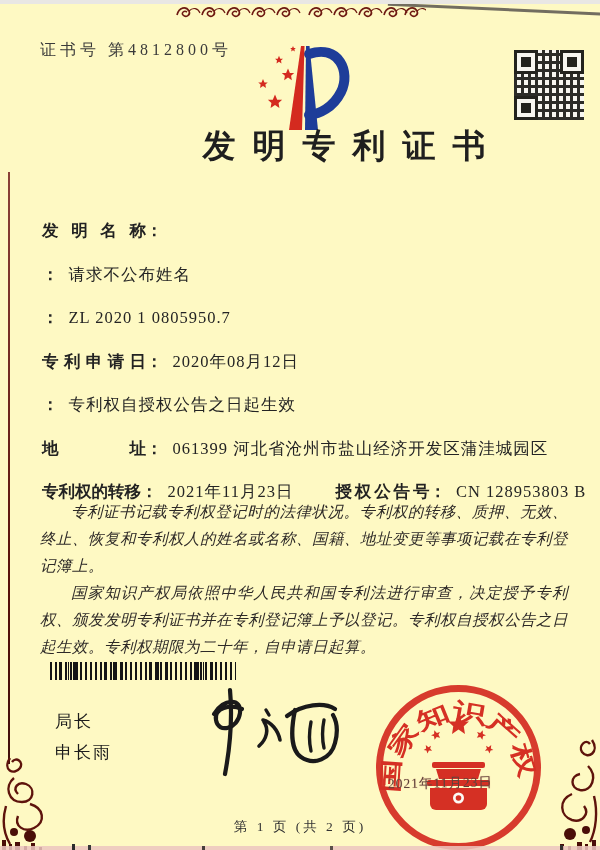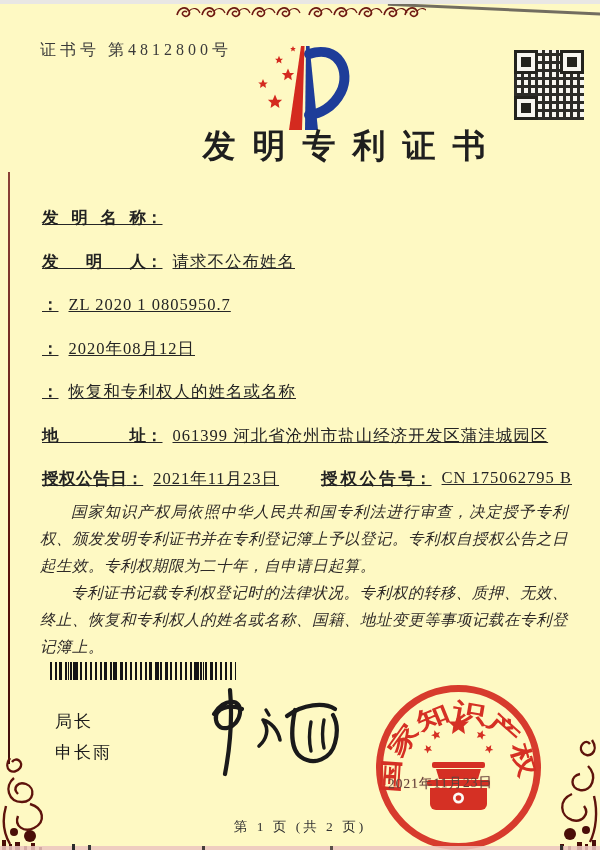--- a/index.html
+++ b/index.html
@@ -22,27 +22,27 @@
   .qr .finder{position:absolute;width:18px;height:18px;border:3px solid #111;background:#f7f6f4;}
   .qr .finder::after{content:"";position:absolute;left:4px;top:4px;width:10px;height:10px;background:#111;}
   .qr .f-tl{left:0;top:0;} .qr .f-tr{right:0;top:0;} .qr .f-bl{left:0;bottom:0;}
   .logo{left:243px;top:38px;width:120px;height:92px;}
 
   
   .title{left:0;top:120px;width:600px;text-align:center;
     font-size:33px;font-weight:bold;letter-spacing:17px;text-indent:17px;color:#1f1f1f;padding-left:44px;}
 
   
-  .fields{left:42px;top:203px;width:530px;text-decoration:underline;}
+  .fields{left:42px;top:216px;width:530px;}
   .frow{display:flex;align-items:baseline;height:43.5px;font-size:16.5px;}
   .flabel{display:inline-block;width:104px;text-align:justify;text-align-last:justify;
     font-weight:600;color:#222;white-space:nowrap;}
   .fcolon{font-weight:600;margin-right:10px;}
   .fvalue{letter-spacing:1px;font-weight:500;color:#242424;white-space:nowrap;}
-  .frow.pairs .pair2{margin-left:42px;display:flex;align-items:flex-start;}
+  .frow.pairs .pair2{margin-left:42px;display:flex;align-items:center;}
   .frow.pairs .pair2 .flabel{width:94px;}
 
   
   .body-text{left:40px;top:494px;width:528px;font-size:15.5px;line-height:27px;
     color:#2e2a28;text-align:justify;letter-spacing:.5px;}
   .body-text p{margin:0;text-indent:2em;font-style:italic;}
 
   
   .barcode{left:50px;top:658px;width:186px;height:18px;background:
     repeating-linear-gradient(90deg,#151515 0 2px,transparent 2px 5px),
@@ -125,56 +125,56 @@
   </svg>
 
   <div class="abs title">发明专利证书</div>
 
   <div class="abs fields">
     <div class="frow">
       <span class="flabel">发明名称</span>
         <span class="fcolon">：</span>
     </div>
     <div class="frow">
-      <span class="flabel">发明人</span>
         <span class="fcolon">：</span>
       <span class="fvalue">请求不公布姓名</span>
     </div>
     <div class="frow">
         <span class="fcolon">：</span>
       <span class="fvalue">ZL 2020 1 0805950.7</span>
     </div>
     <div class="frow">
+      <span class="flabel">专利申请日</span>
         <span class="fcolon">：</span>
       <span class="fvalue">2020年08月12日</span>
     </div>
     <div class="frow">
         <span class="fcolon">：</span>
-      <span class="fvalue">恢复和专利权人的姓名或名称</span>
+      <span class="fvalue">专利权自授权公告之日起生效</span>
     </div>
     <div class="frow">
       <span class="flabel">地址</span>
         <span class="fcolon">：</span>
       <span class="fvalue">061399 河北省沧州市盐山经济开发区蒲洼城园区</span>
     </div>
     <div class="frow pairs">
-      <span class="flabel">授权公告日</span>
+      <span class="flabel">专利权的转移</span>
         <span class="fcolon">：</span>
       <span class="fvalue">2021年11月23日</span>
       <span class="pair2">
         <span class="flabel">授权公告号</span>
           <span class="fcolon">：</span>
-        <span class="fvalue">CN 175062795 B</span>
+        <span class="fvalue">CN 128953803 B</span>
       </span>
     </div>
   </div>
 
   <div class="abs body-text">
+    <p>专利证书记载专利权登记时的法律状况。专利权的转移、质押、无效、终止、恢复和专利权人的姓名或名称、国籍、地址变更等事项记载在专利登记簿上。</p>
     <p>国家知识产权局依照中华人民共和国专利法进行审查，决定授予专利权、颁发发明专利证书并在专利登记簿上予以登记。专利权自授权公告之日起生效。专利权期限为二十年，自申请日起算。</p>
-    <p>专利证书记载专利权登记时的法律状况。专利权的转移、质押、无效、终止、恢复和专利权人的姓名或名称、国籍、地址变更等事项记载在专利登记簿上。</p>
   </div>
 
   <div class="abs barcode"></div>
 
   <div class="abs signer">
     <div>局长</div>
     <div>申长雨</div>
   </div>
 
   <svg class="abs signature" viewBox="0 0 160 105">

